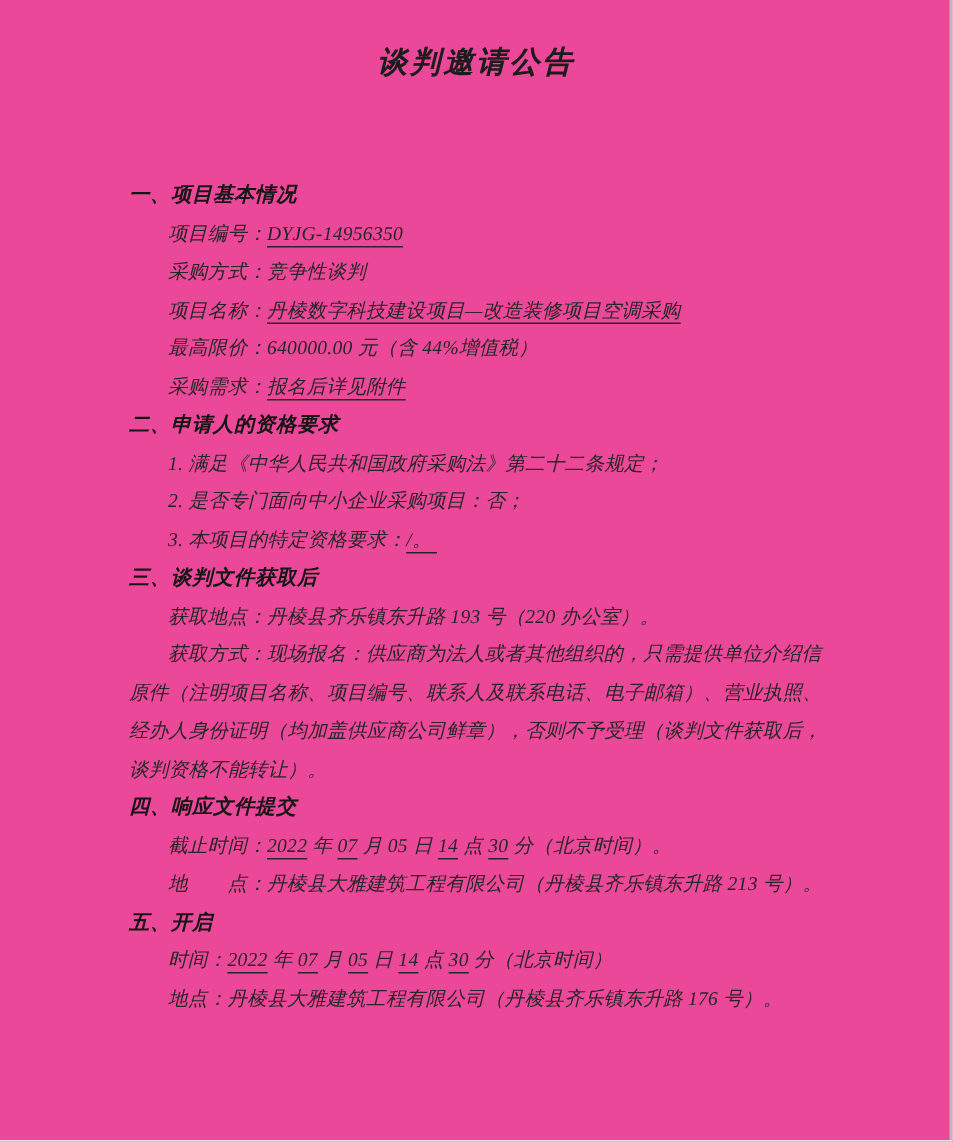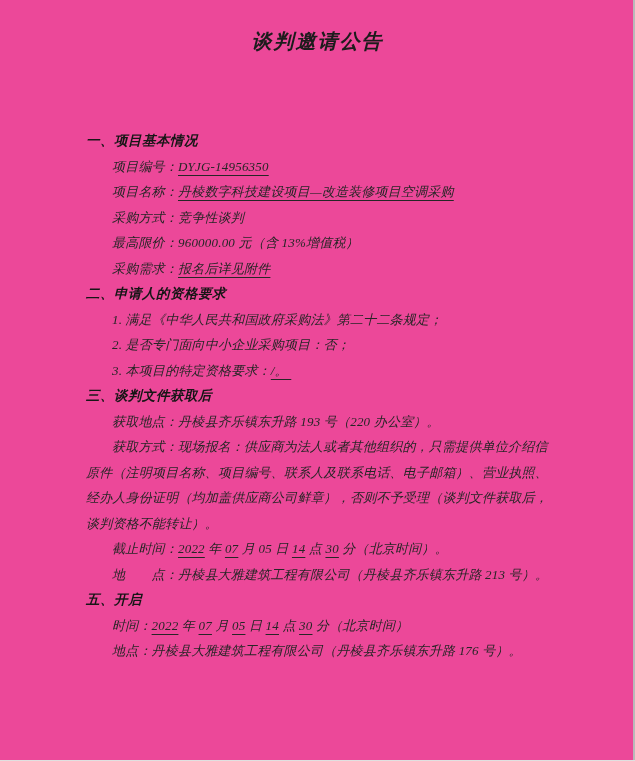--- a/index.html
+++ b/index.html
@@ -22,21 +22,21 @@
     padding-top: 28px;
     text-align: center;
     font-size: 20px;
     font-weight: bold;
     letter-spacing: 2px;
     color: #1c1c1c;
   }
   .content {
     position: absolute;
     left: 86px;
-    top: 128px;
+    top: 117px;
     width: 470px;
     font-size: 13px;
     line-height: 25.5px;
   }
   .section { margin: 0; }
   .heading {
     margin: 0;
     font-size: 13.5px;
     font-weight: bold;
     color: #161616;
@@ -72,37 +72,38 @@
 </style>
 </head>
 <body>
 
 <div class="page">
   <h1 class="page-title">谈判邀请公告</h1>
   <div class="content">
       <div class="section">
         <h2 class="heading">一、项目基本情况</h2>
         <p class="para"><span class="seg">项目编号：</span><span class="seg u">DYJG-14956350</span></p>
+        <p class="para"><span class="seg">采购方式：竞争性谈判</span></p>
         <p class="para"><span class="seg">项目名称：</span><span class="seg u">丹棱数字科技建设项目—改造装修项目空调采购</span></p>
-        <p class="para"><span class="seg">采购方式：竞争性谈判</span></p>
-        <p class="para"><span class="seg">最高限价：960000.00 元（含 13%增值税）</span></p>
+        <p class="para"><span class="seg">最高限价：640000.00 元（含 44%增值税）</span></p>
         <p class="para"><span class="seg">采购需求：</span><span class="seg u">报名后详见附件</span></p>
       </div>
       <div class="section">
         <h2 class="heading">二、申请人的资格要求</h2>
         <p class="para"><span class="seg">1. 满足《中华人民共和国政府采购法》第二十二条规定；</span></p>
         <p class="para"><span class="seg">2. 是否专门面向中小企业采购项目：否；</span></p>
         <p class="para"><span class="seg">3. 本项目的特定资格要求：</span><span class="seg u">/。 </span></p>
       </div>
       <div class="section">
         <h2 class="heading">三、谈判文件获取后</h2>
         <p class="para"><span class="seg">获取地点：丹棱县齐乐镇东升路 193 号（220 办公室）。</span></p>
         <p class="para"><span class="seg">获取方式：现场报名：供应商为法人或者其他组织的，只需提供单位介绍信原件（注明项目名称、项目编号、联系人及联系电话、电子邮箱）、营业执照、经办人身份证明（均加盖供应商公司鲜章），否则不予受理（谈判文件获取后，谈判资格不能转让）。</span></p>
       </div>
       <div class="section">
+        <h2 class="heading">四、响应文件提交</h2>
         <p class="para"><span class="seg">截止时间：</span><span class="seg u">2022</span><span class="seg"> 年 </span><span class="seg u">07</span><span class="seg"> 月 05 日 </span><span class="seg u">14</span><span class="seg"> 点 </span><span class="seg u">30</span><span class="seg"> 分（北京时间）。</span></p>
         <p class="para"><span class="seg">地　　点：丹棱县大雅建筑工程有限公司（丹棱县齐乐镇东升路 213 号）。</span></p>
       </div>
       <div class="section">
         <h2 class="heading">五、开启</h2>
         <p class="para"><span class="seg">时间：</span><span class="seg u">2022</span><span class="seg"> 年 </span><span class="seg u">07</span><span class="seg"> 月 </span><span class="seg u">05</span><span class="seg"> 日 </span><span class="seg u">14</span><span class="seg"> 点 </span><span class="seg u">30</span><span class="seg"> 分（北京时间）</span></p>
         <p class="para"><span class="seg">地点：丹棱县大雅建筑工程有限公司（丹棱县齐乐镇东升路 176 号）。</span></p>
       </div>
     </div>
   <div class="edge-right"></div>

